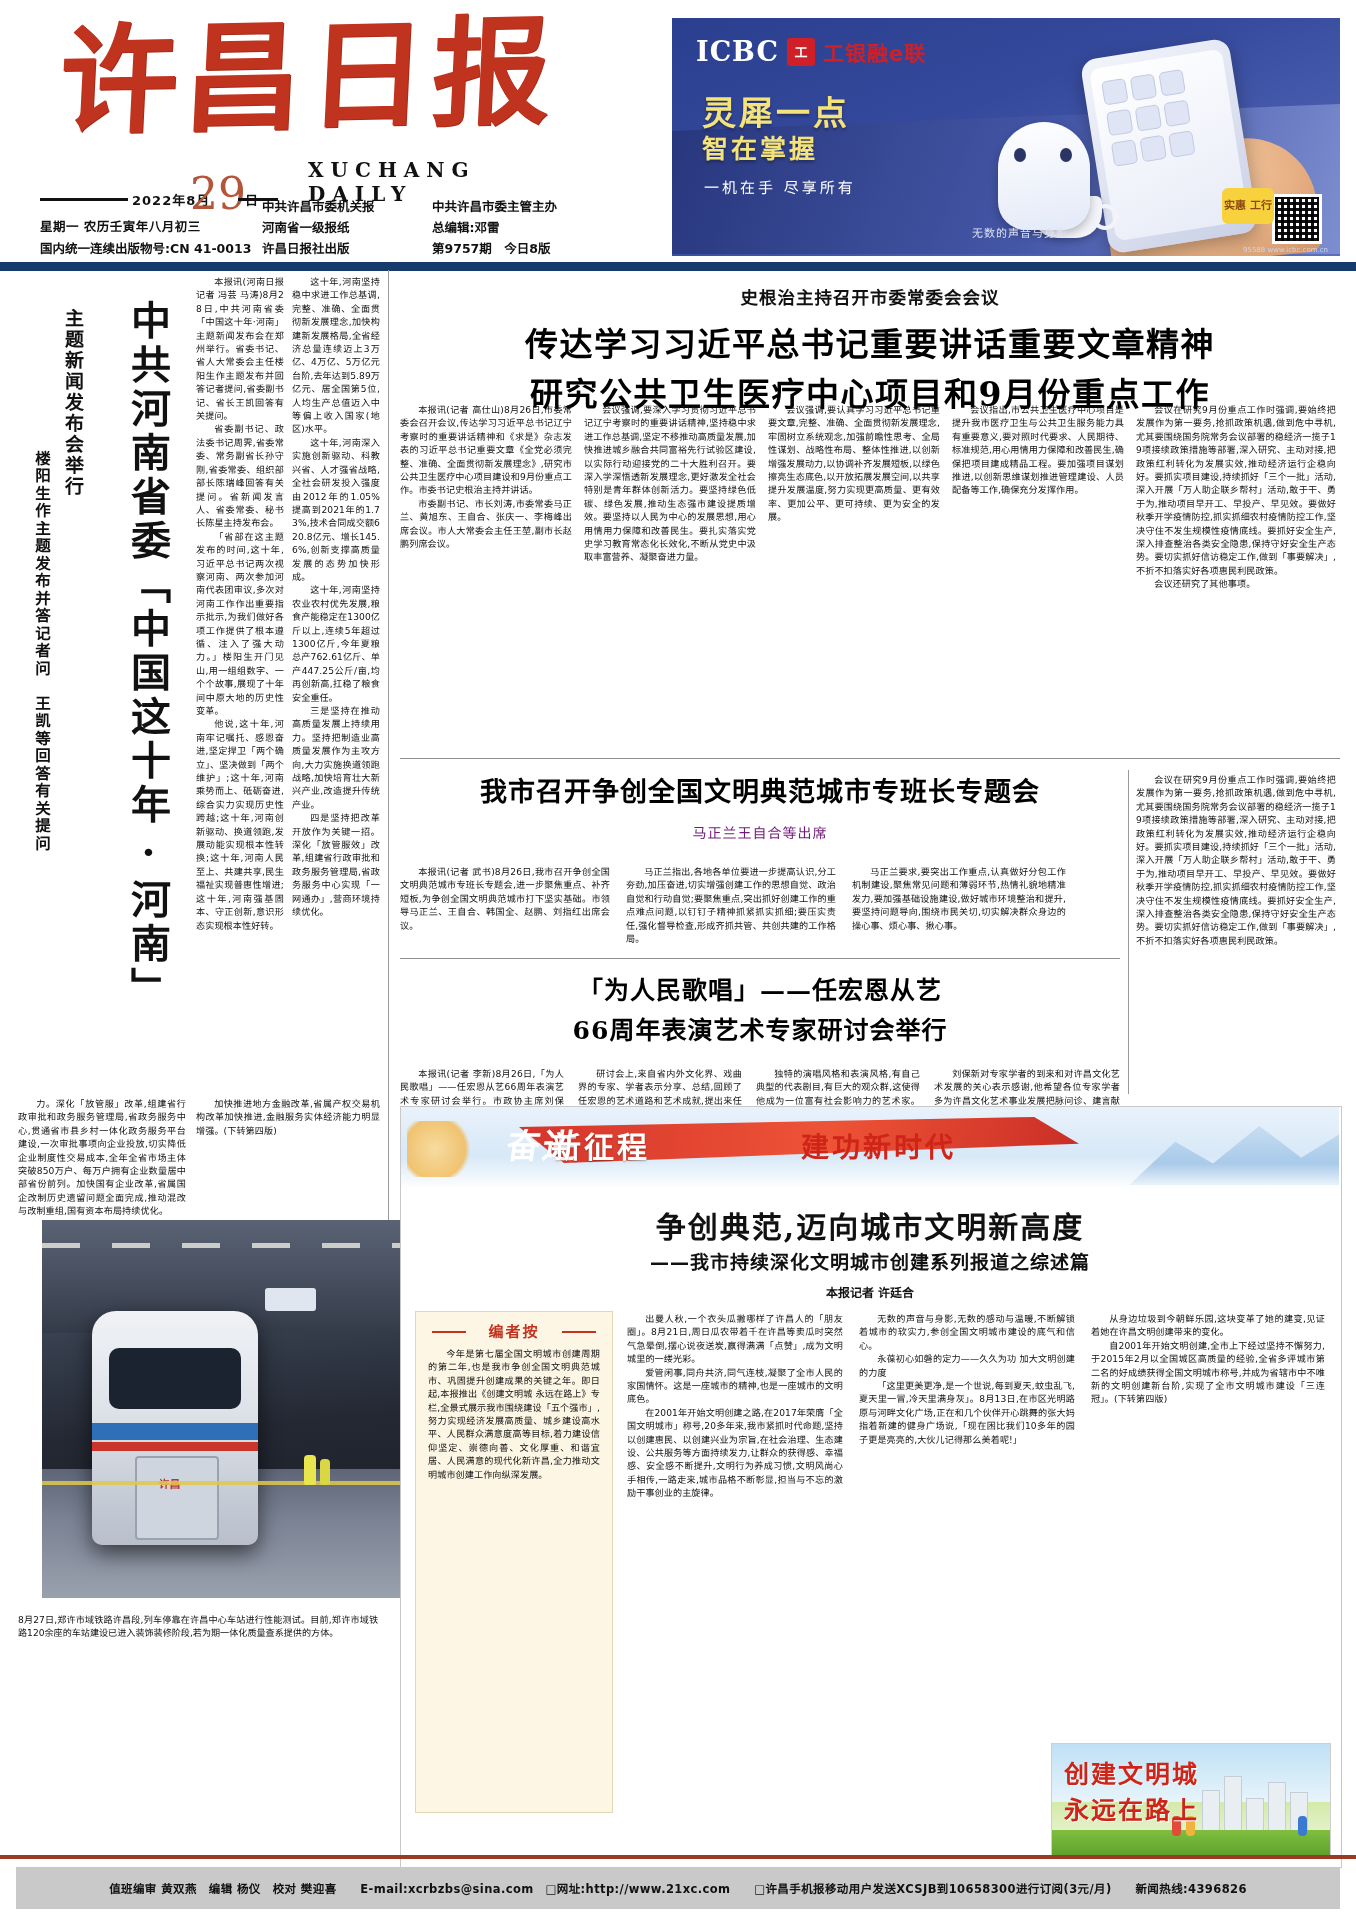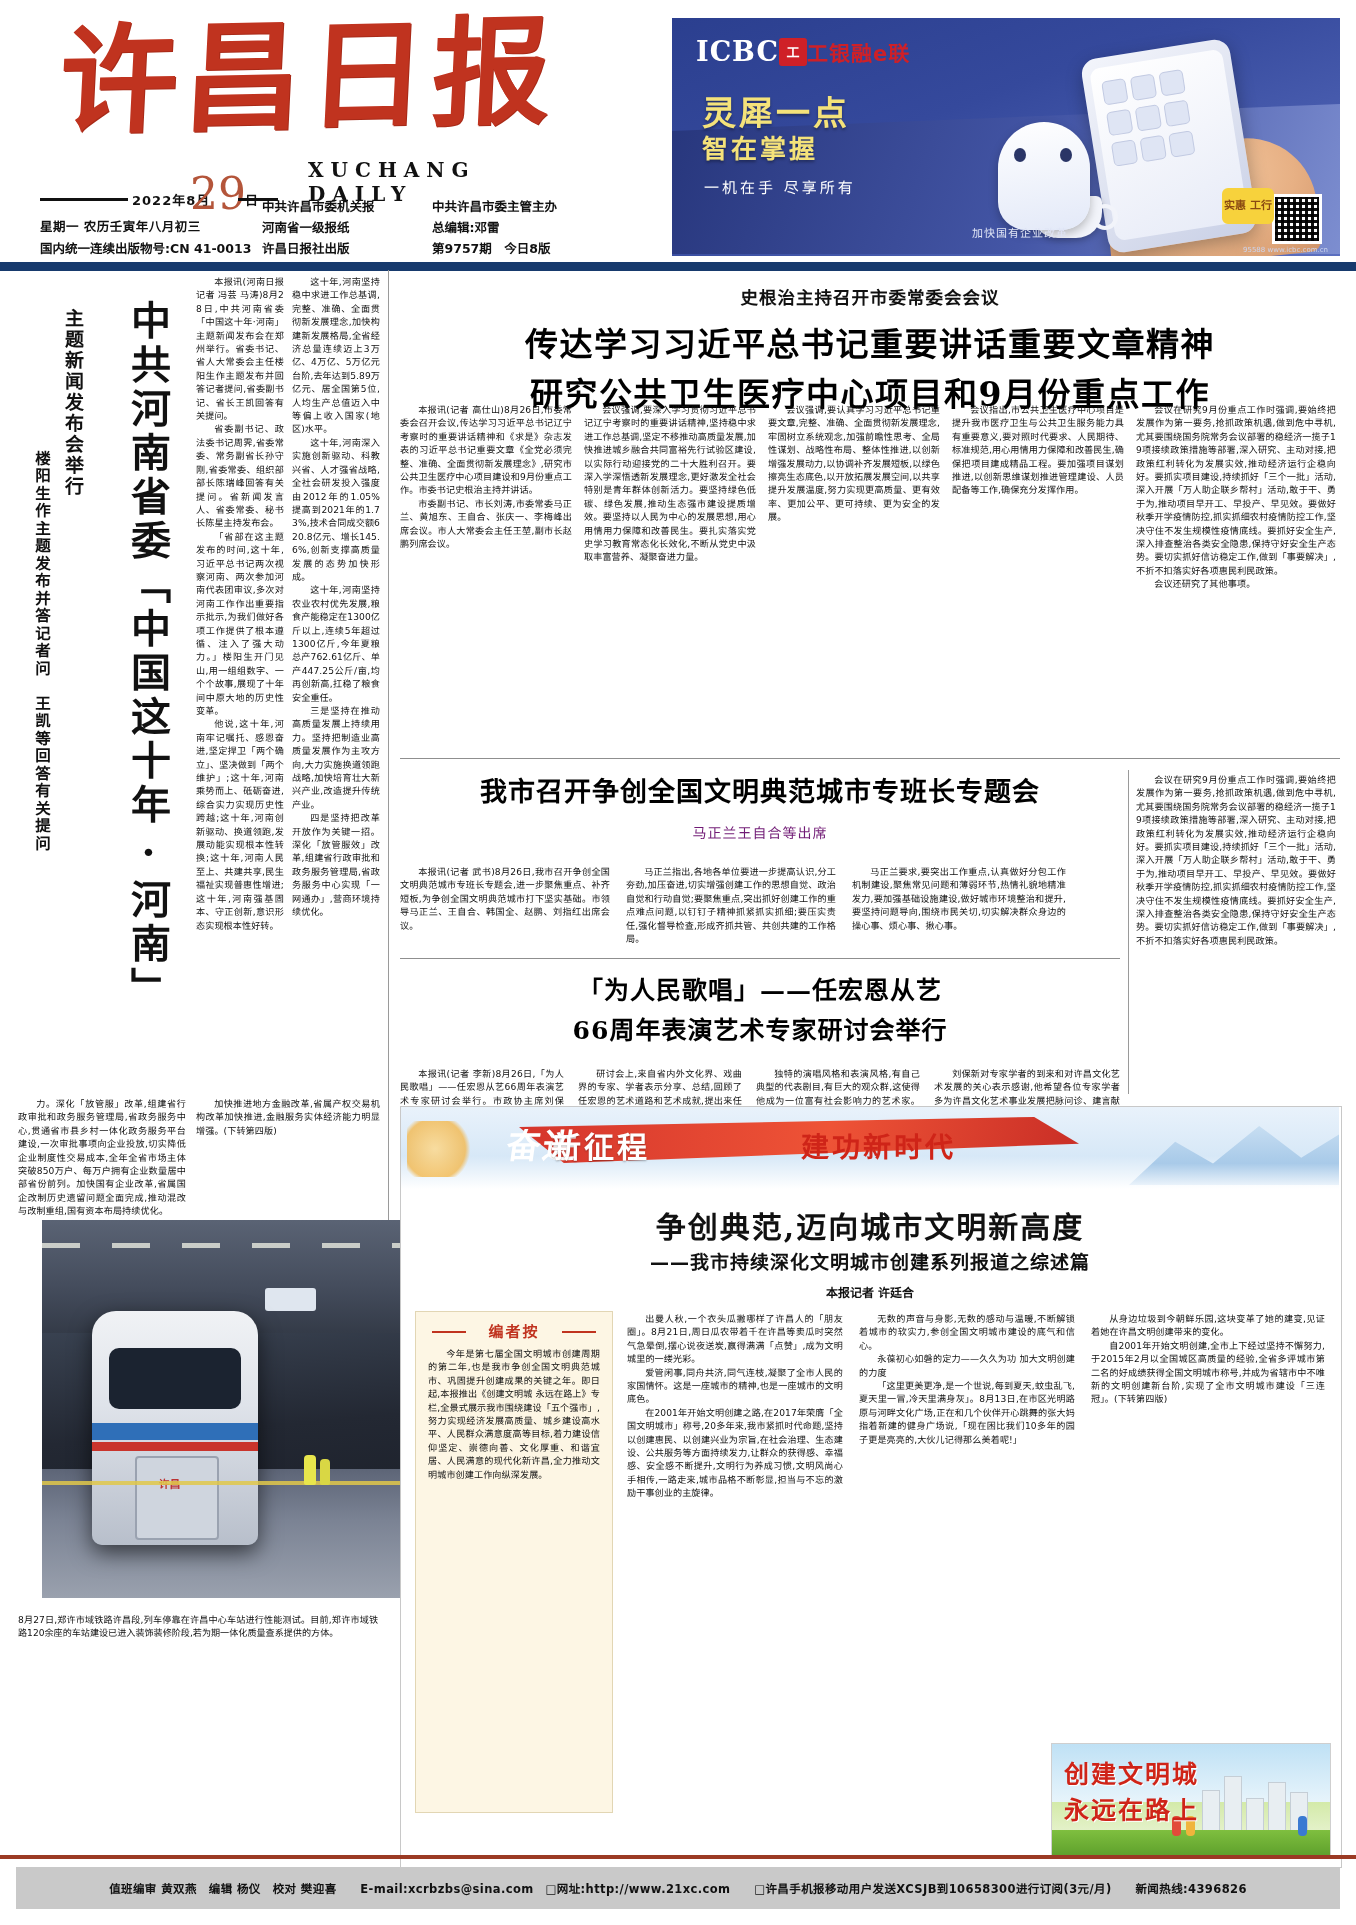--- a/index.html
+++ b/index.html
@@ -37,21 +37,21 @@
 
   .mh-info{position:absolute;left:262px;top:196px;width:300px;font-size:12.5px;line-height:21px;font-weight:700;color:#111;}
   .mh-info2{position:absolute;left:432px;top:196px;width:200px;font-size:12.5px;line-height:21px;font-weight:700;color:#111;}
 
   
   .ad{position:absolute;left:672px;top:18px;width:668px;height:238px;overflow:hidden;
       background:linear-gradient(160deg,#2b3f8f 0%,#35499c 40%,#5b6fc0 100%);}
   .ad-sheen{position:absolute;left:0;top:86px;width:100%;height:150px;
       background:linear-gradient(110deg,#27367c 0%,#4456a6 55%,#7d8ed0 100%);
       clip-path:polygon(0 18%,100% 0,100% 100%,0 100%);}
-  .ad-logo{position:absolute;left:24px;top:18px;display:flex;align-items:center;z-index:4;}
+  .ad-logo{position:absolute;left:24px;top:18px;display:flex;align-items:center;gap:8px;z-index:4;}
   .ad-logo-text{font-family:"DejaVu Serif","Liberation Serif",serif;font-size:27px;font-weight:700;color:#fff;letter-spacing:1px;}
   .ad-logo-mark{width:24px;height:24px;border:2px solid #cf2027;background:#cf2027;border-radius:3px;
       display:flex;align-items:center;justify-content:center;color:#fff;font-size:13px;font-weight:700;}
   .ad-logo-cn{font-size:21px;font-weight:700;color:#cf2027;letter-spacing:1px;}
   .ad-h1{position:absolute;left:30px;top:68px;font-size:34px;font-weight:700;color:#f4e27a;letter-spacing:3px;z-index:5;
       text-shadow:0 2px 3px rgba(0,0,0,.35);}
   .ad-h2{position:absolute;left:30px;top:110px;font-size:26px;font-weight:700;color:#f4e27a;letter-spacing:3px;z-index:5;
       text-shadow:0 2px 3px rgba(0,0,0,.35);}
   .ad-sub{position:absolute;left:32px;top:158px;font-size:15px;color:#ffffff;letter-spacing:3px;z-index:5;}
   .ad-foot{position:absolute;left:300px;bottom:16px;font-size:11px;color:#dfe4f5;letter-spacing:1px;z-index:6;}
@@ -264,21 +264,21 @@
 工行</div>
 
       <div class="ad-logo">
         <span class="ad-logo-text">ICBC</span>
         <span class="ad-logo-mark">工</span>
         <span class="ad-logo-cn">工银融e联</span>
       </div>
       <div class="ad-h1">灵犀一点</div>
       <div class="ad-h2">智在掌握</div>
       <div class="ad-sub">一机在手 尽享所有</div>
-      <div class="ad-foot">加快国有企业改革</div>
+      <div class="ad-foot">无数的声音与身影</div>
       <div class="ad-qr"></div>
       <div class="ad-qr-label">95588  www.icbc.com.cn</div>
     </div>
   </div>
 
   <div class="navy-rule" style="top:262px;"></div>
 
   <div class="vert-head">
     <div class="v-main">中共河南省委「中国这十年·河南」</div>
     <div class="v-sub">主题新闻发布会举行</div>

